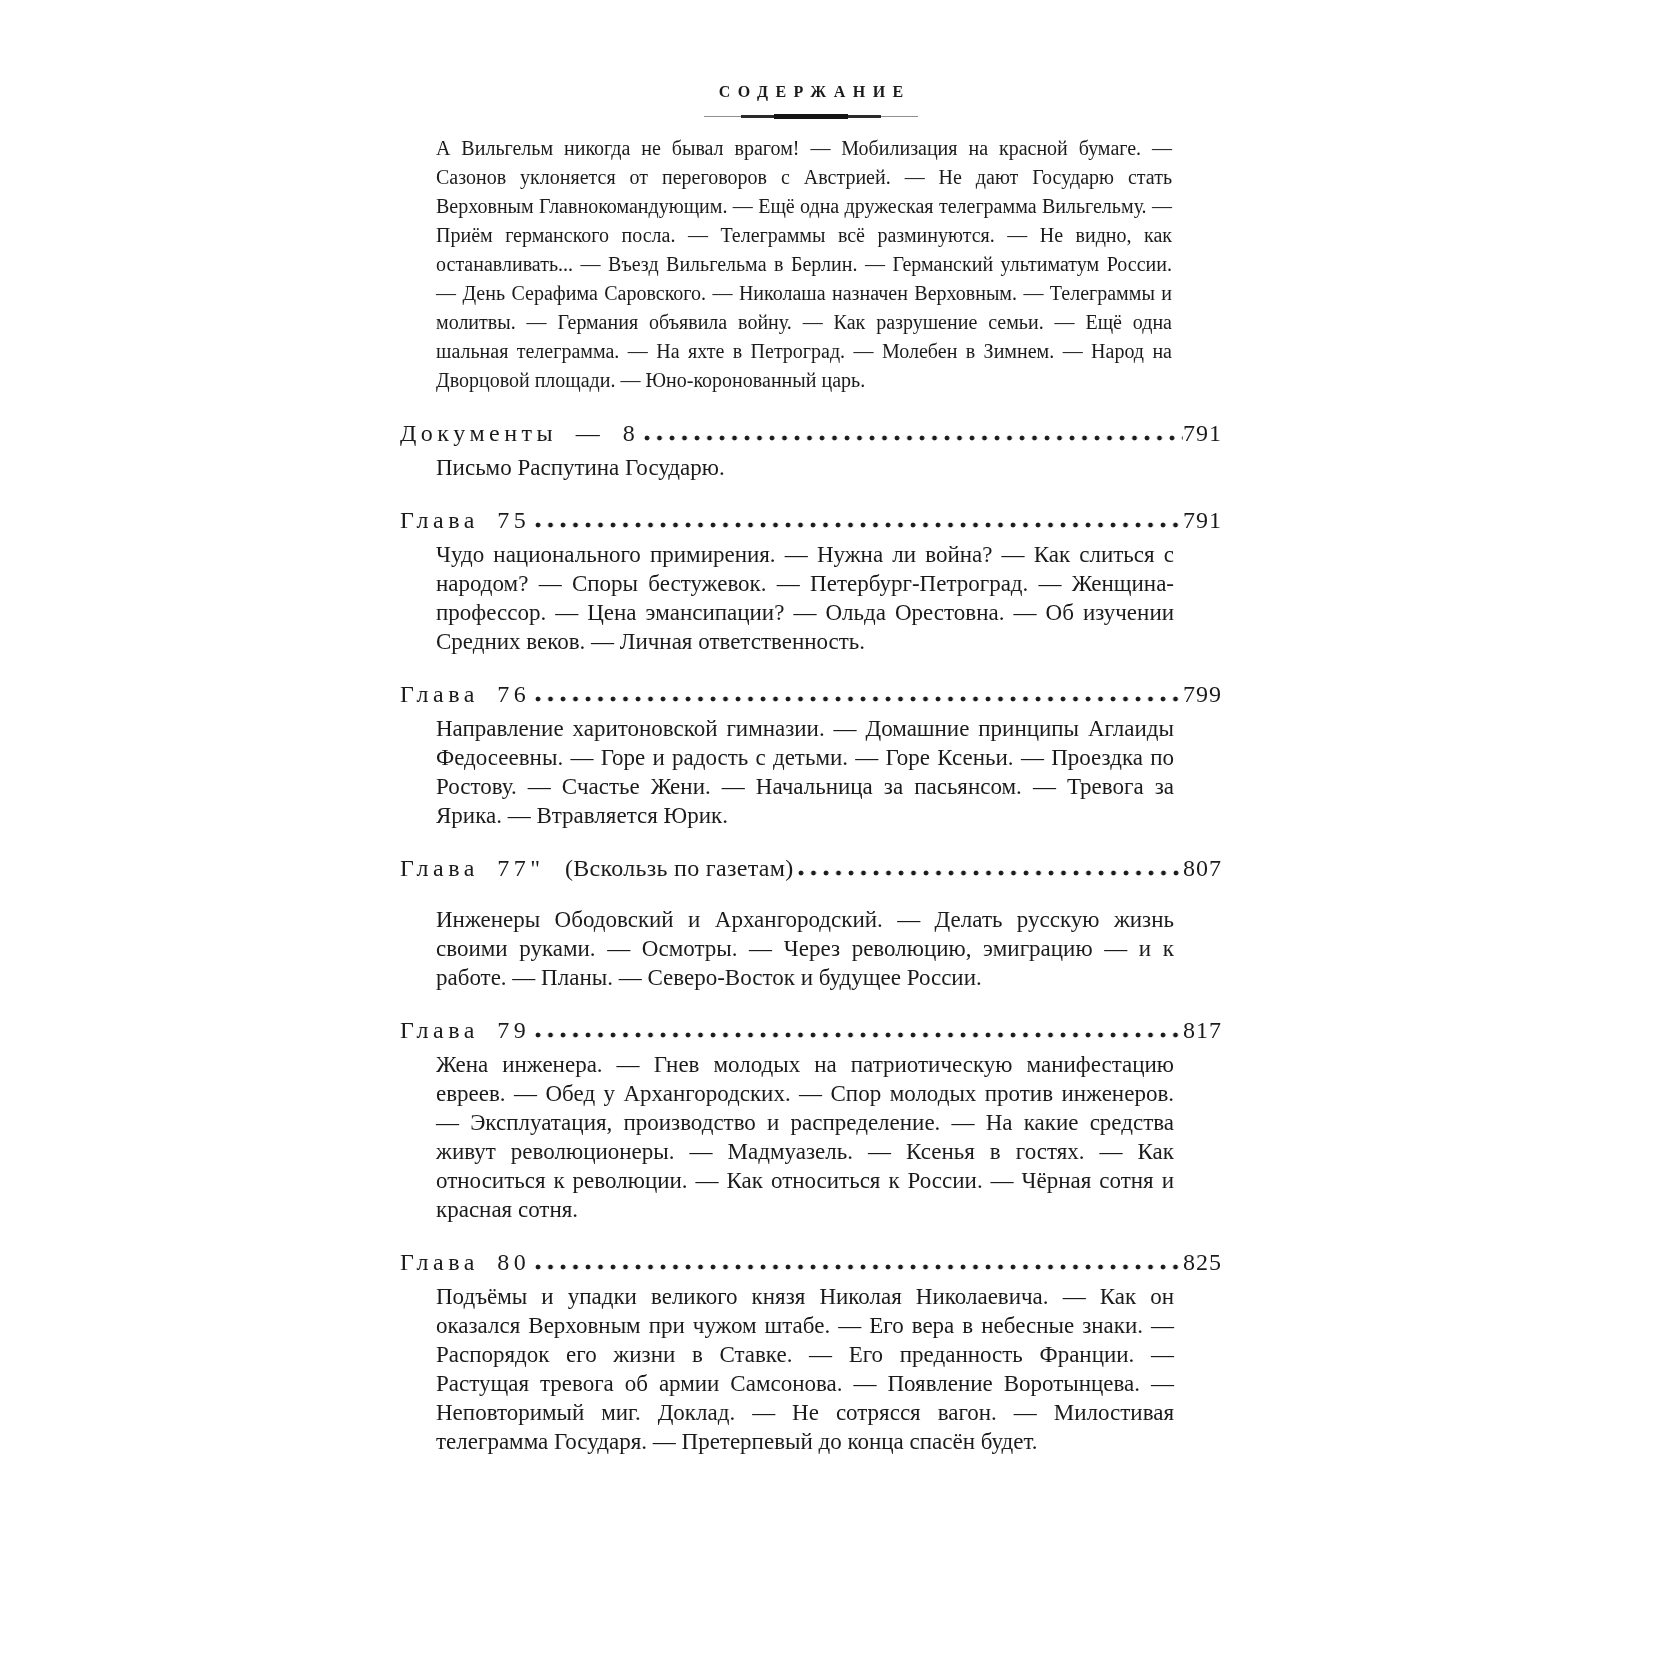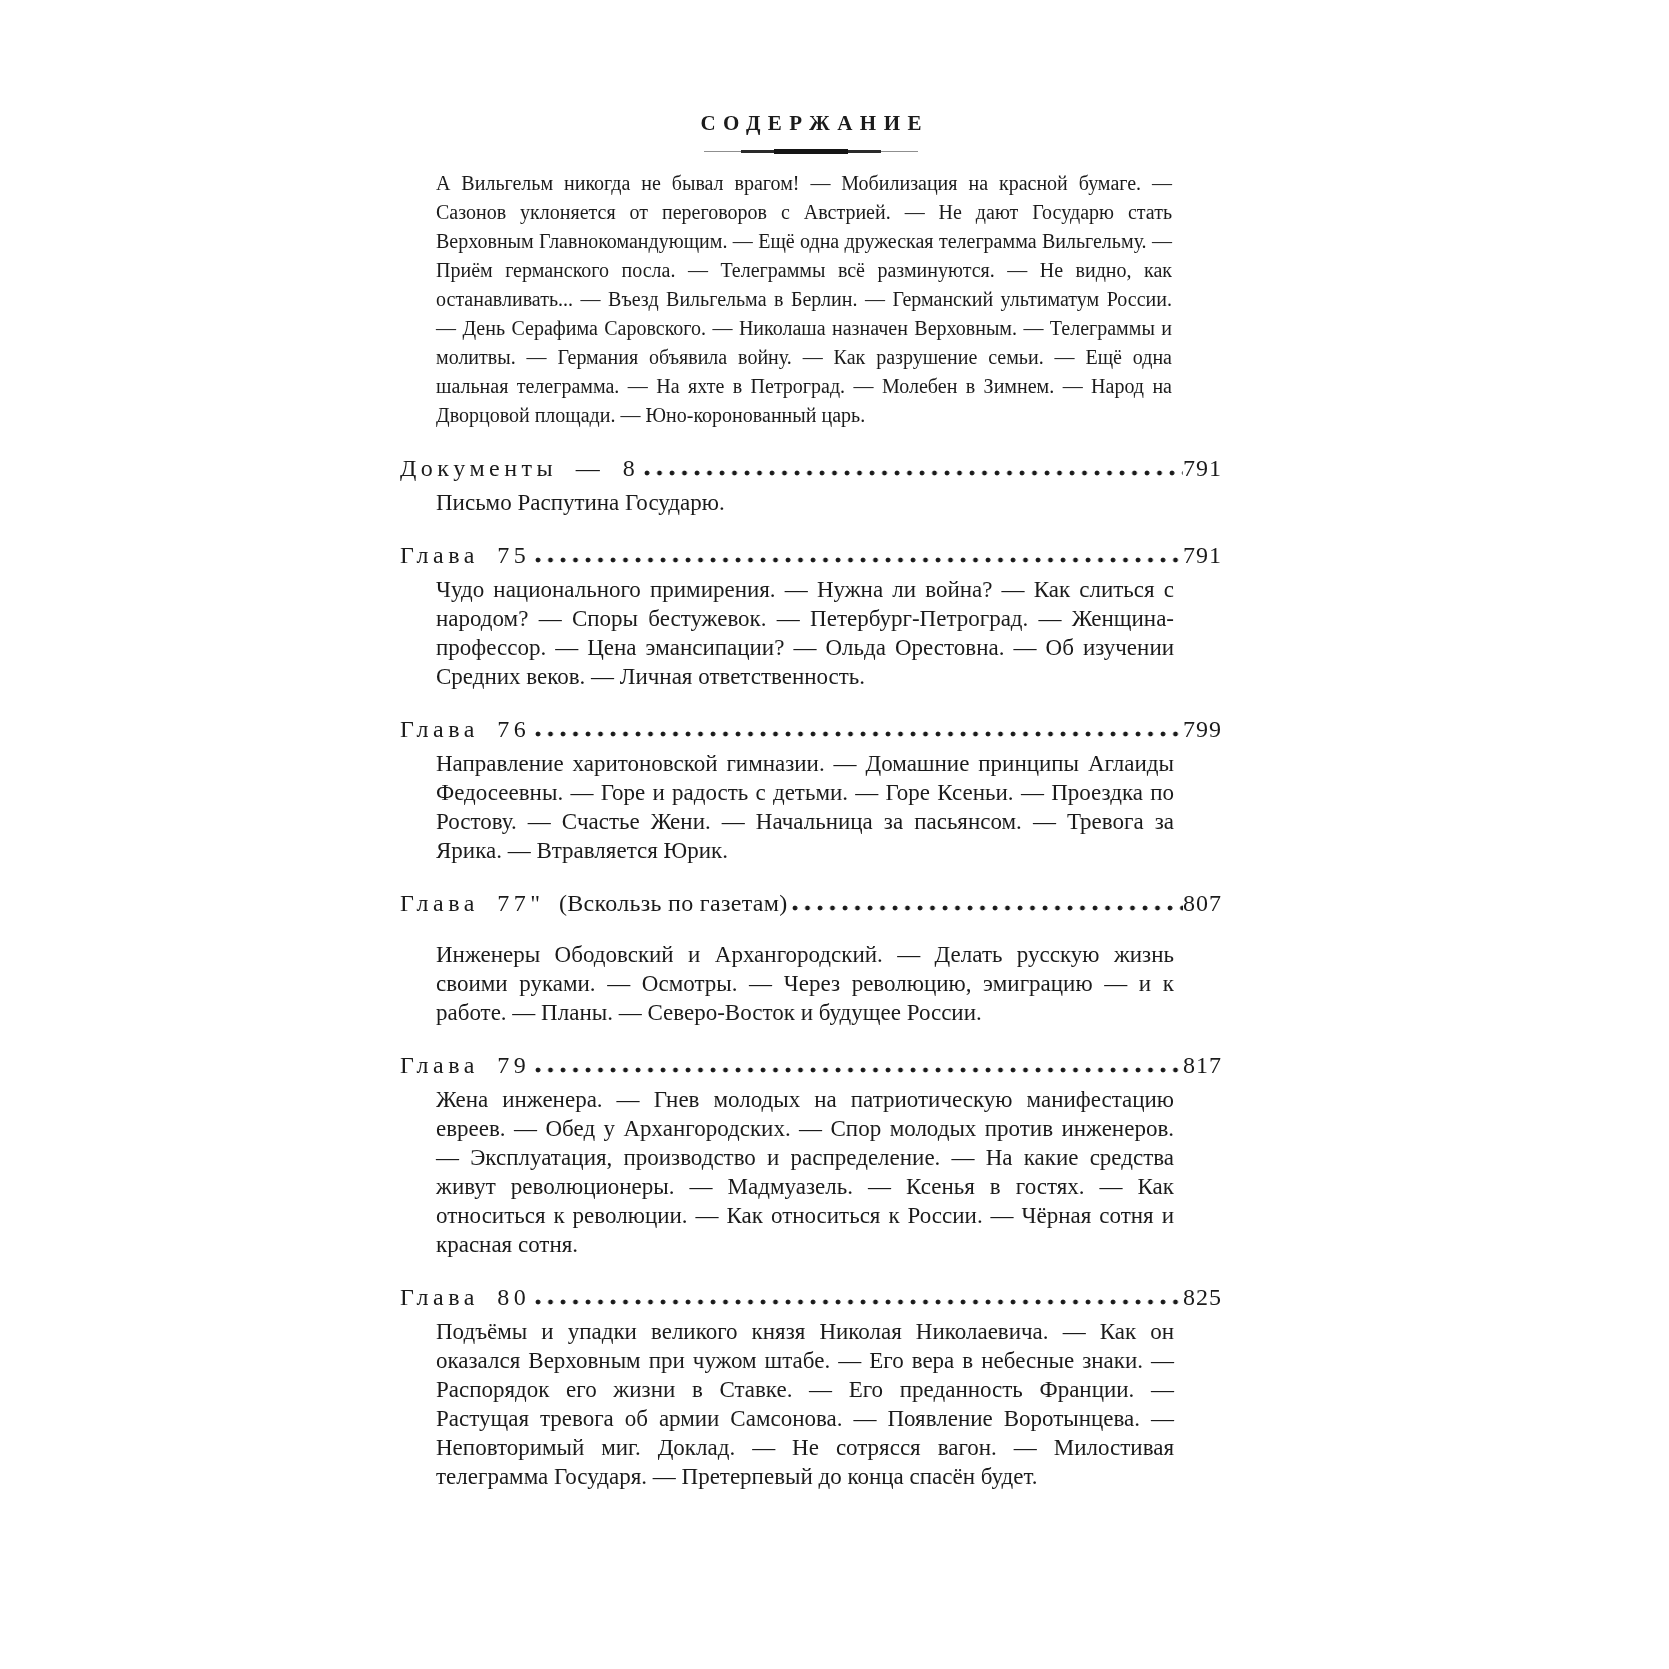--- a/index.html
+++ b/index.html
@@ -16,23 +16,23 @@
     color: #1b1b1b;
   }
   .content {
     position: absolute;
     left: 400px;
     top: 0;
     width: 822px;
   }
   .page-title {
     margin: 0;
-    padding-top: 111px;
+    padding-top: 83px;
     text-align: center;
-    font-size: 21px;
+    font-size: 16px;
     font-weight: bold;
     letter-spacing: 7.5px;
     text-indent: 7.5px; 
   }
   .title-rule {
     position: relative;
     width: 214px;
     height: 5px;
     margin: 13px auto 0;
   }
@@ -62,21 +62,21 @@
     line-height: 30px;
   }
   .toc-label {
     white-space: pre;
     letter-spacing: 4.5px;
     word-spacing: 8px;
   }
   .toc-subtitle {
     white-space: pre;
     letter-spacing: 0.3px;
-    margin-left: 8px;
+    margin-left: 14px;
     font-family: Liberation Serif, serif;
   }
   .toc-dots {
     flex: 1 1 auto;
     height: 24px;
     margin-left: 5px;
     background-image: radial-gradient(circle at 3px 21px, #1b1b1b 2px, rgba(0,0,0,0) 2.8px);
     background-size: 12.5px 24px;
     background-repeat: repeat-x;
   }

